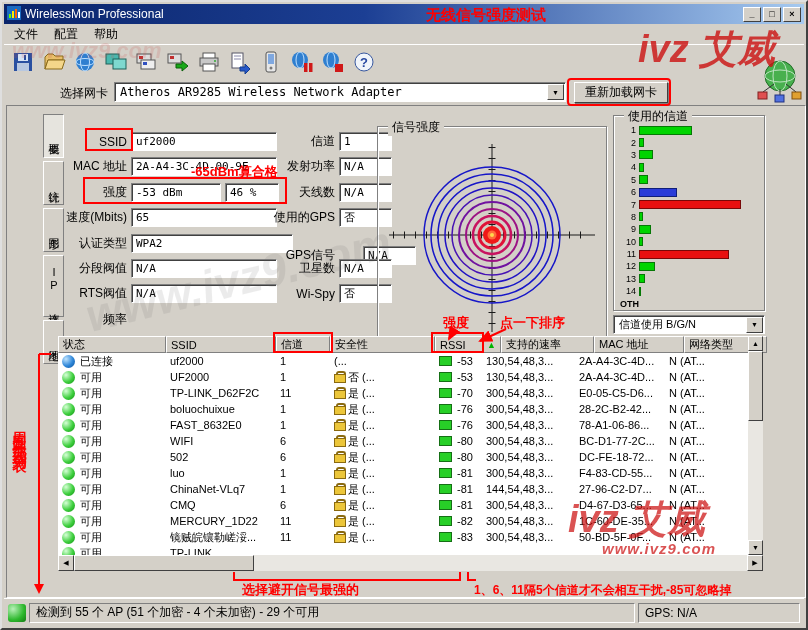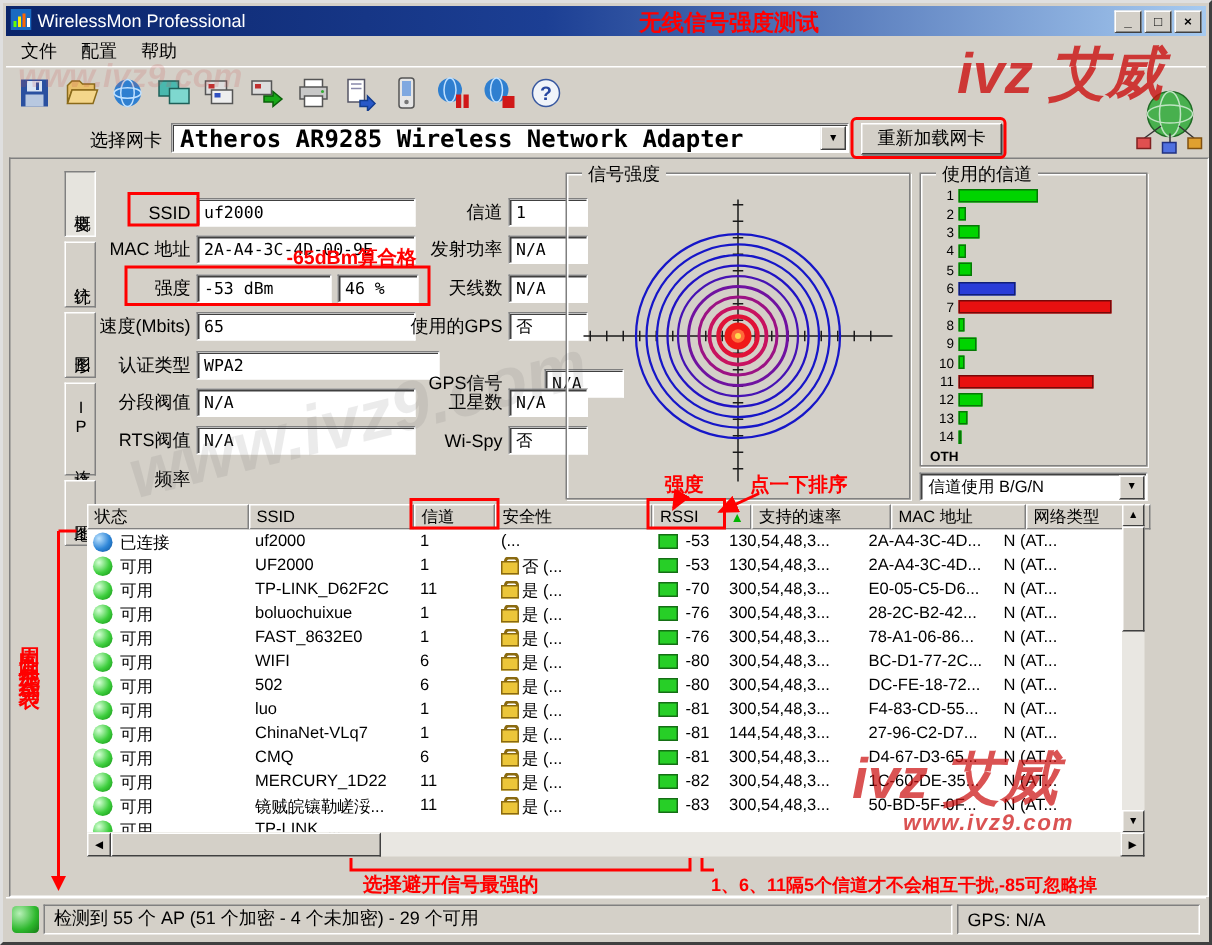--- a/index.html
+++ b/index.html
@@ -10,35 +10,35 @@
 .win-btns{margin-left:auto;display:flex;gap:2px}
 .winbtn{width:18px;height:15px;background:#d4d0c8;border:1px solid;border-color:#fff #404040 #404040 #fff;font-size:9px;font-weight:bold;display:flex;align-items:center;justify-content:center;line-height:1}
 .menubar{position:absolute;left:2px;top:22px;right:2px;height:20px;display:flex;align-items:center;background:#d4d0c8;padding-left:2px}
 .menu-item{padding:2px 8px;cursor:default}
 .toolbar{position:absolute;left:2px;top:42px;right:2px;height:35px;display:flex;align-items:center;gap:3px;padding:0 5px;border-top:1px solid #fff}
 .tbicon{width:28px;height:28px;display:flex;align-items:center;justify-content:center}
 .adapter-row{position:absolute;left:2px;top:77px;right:2px;height:26px}
 .adapter-label{position:absolute;left:56px;top:6px;white-space:nowrap}
 .combo{position:absolute;background:#fff;border:1px solid;border-color:#808080 #fff #fff #808080;box-shadow:inset 1px 1px 0 #404040;display:flex;align-items:center}
 .adapter-combo{left:110px;top:3px;width:452px;height:20px}
-.combo-text{flex:1;padding:0 5px;font-family:"DejaVu Sans Mono",monospace;font-size:16px;font-weight:bold;white-space:nowrap;overflow:hidden}
+.combo-text{flex:1;padding:0 5px;font-family:"DejaVu Sans Mono",monospace;font-size:12px;font-weight:normal;white-space:nowrap;overflow:hidden}
 .combo-btn{width:17px;height:16px;margin-right:1px;background:#d4d0c8;border:1px solid;border-color:#fff #404040 #404040 #fff;font-size:7px;display:flex;align-items:center;justify-content:center;flex:none}
 .reload-btn{position:absolute;left:570px;top:3px;width:94px;height:21px;background:#d4d0c8;border:1px solid;border-color:#fff #404040 #404040 #fff;box-shadow:1px 1px 0 #808080;font-size:12px;font-family:inherit}
 .big-net{position:absolute;left:754px;top:54px;z-index:5}
 .main{position:absolute;left:4px;top:103px;width:800px;height:493px;border:1px solid;border-color:#808080 #fff #fff #808080}
 .tabstrip{position:absolute;left:36px;top:8px;width:21px;display:flex;flex-direction:column;gap:3px}
 .vtab{writing-mode:vertical-rl;text-orientation:upright;font-size:11px;display:flex;align-items:center;justify-content:center;background:#d4d0c8;border:1px solid;border-color:#fff #808080 #808080 #fff;letter-spacing:1px;padding:3px 0}
 .vtab.active{border-color:#808080 #fff #fff #808080;background:#e6e4de}
 .form-col{position:absolute}
 .frow{position:absolute;left:0;display:flex;align-items:center;height:19px;gap:4px}
 .flabel{text-align:right;font-size:12px;white-space:nowrap;flex:none}
 .fbox{height:19px;background:#fff;border:1px solid;border-color:#808080 #fff #fff #808080;box-shadow:inset 1px 1px 0 #404040;font-family:"DejaVu Sans Mono",monospace;font-size:11px;display:flex;align-items:center;padding:0 4px;white-space:nowrap;overflow:hidden;flex:none}
 .groupbox{position:absolute;border:1px solid #808080;box-shadow:inset 1px 1px 0 #fff,1px 1px 0 #fff}
 .gb-title{position:absolute;top:-8px;left:10px;background:#d4d0c8;padding:0 4px;font-size:12px;white-space:nowrap}
-.sig-group{left:370px;top:9px;width:230px;height:218px}
+.sig-group{left:370px;top:20px;width:230px;height:218px}
 .polar{position:absolute;left:6px;top:12px}
 .chan-group{left:606px;top:9px;width:152px;height:196px}
 .chrows{position:absolute;left:6px;top:8px;right:4px;bottom:2px}
 .chrow{display:flex;align-items:center;height:12.4px}
 .chnum{width:16px;text-align:right;font-size:9px;margin-right:3px;flex:none}
 .chnum.oth{width:auto;font-weight:bold}
 .chbar{height:9px;border:1px solid;flex:none}
 .band-combo{left:606px;top:209px;width:152px;height:19px}
 .band-combo .combo-text{font-family:"Liberation Sans",sans-serif;font-weight:normal;font-size:11px}
 .lv{position:absolute;left:51px;top:230px;width:705px;height:235px;background:#d4d0c8}

